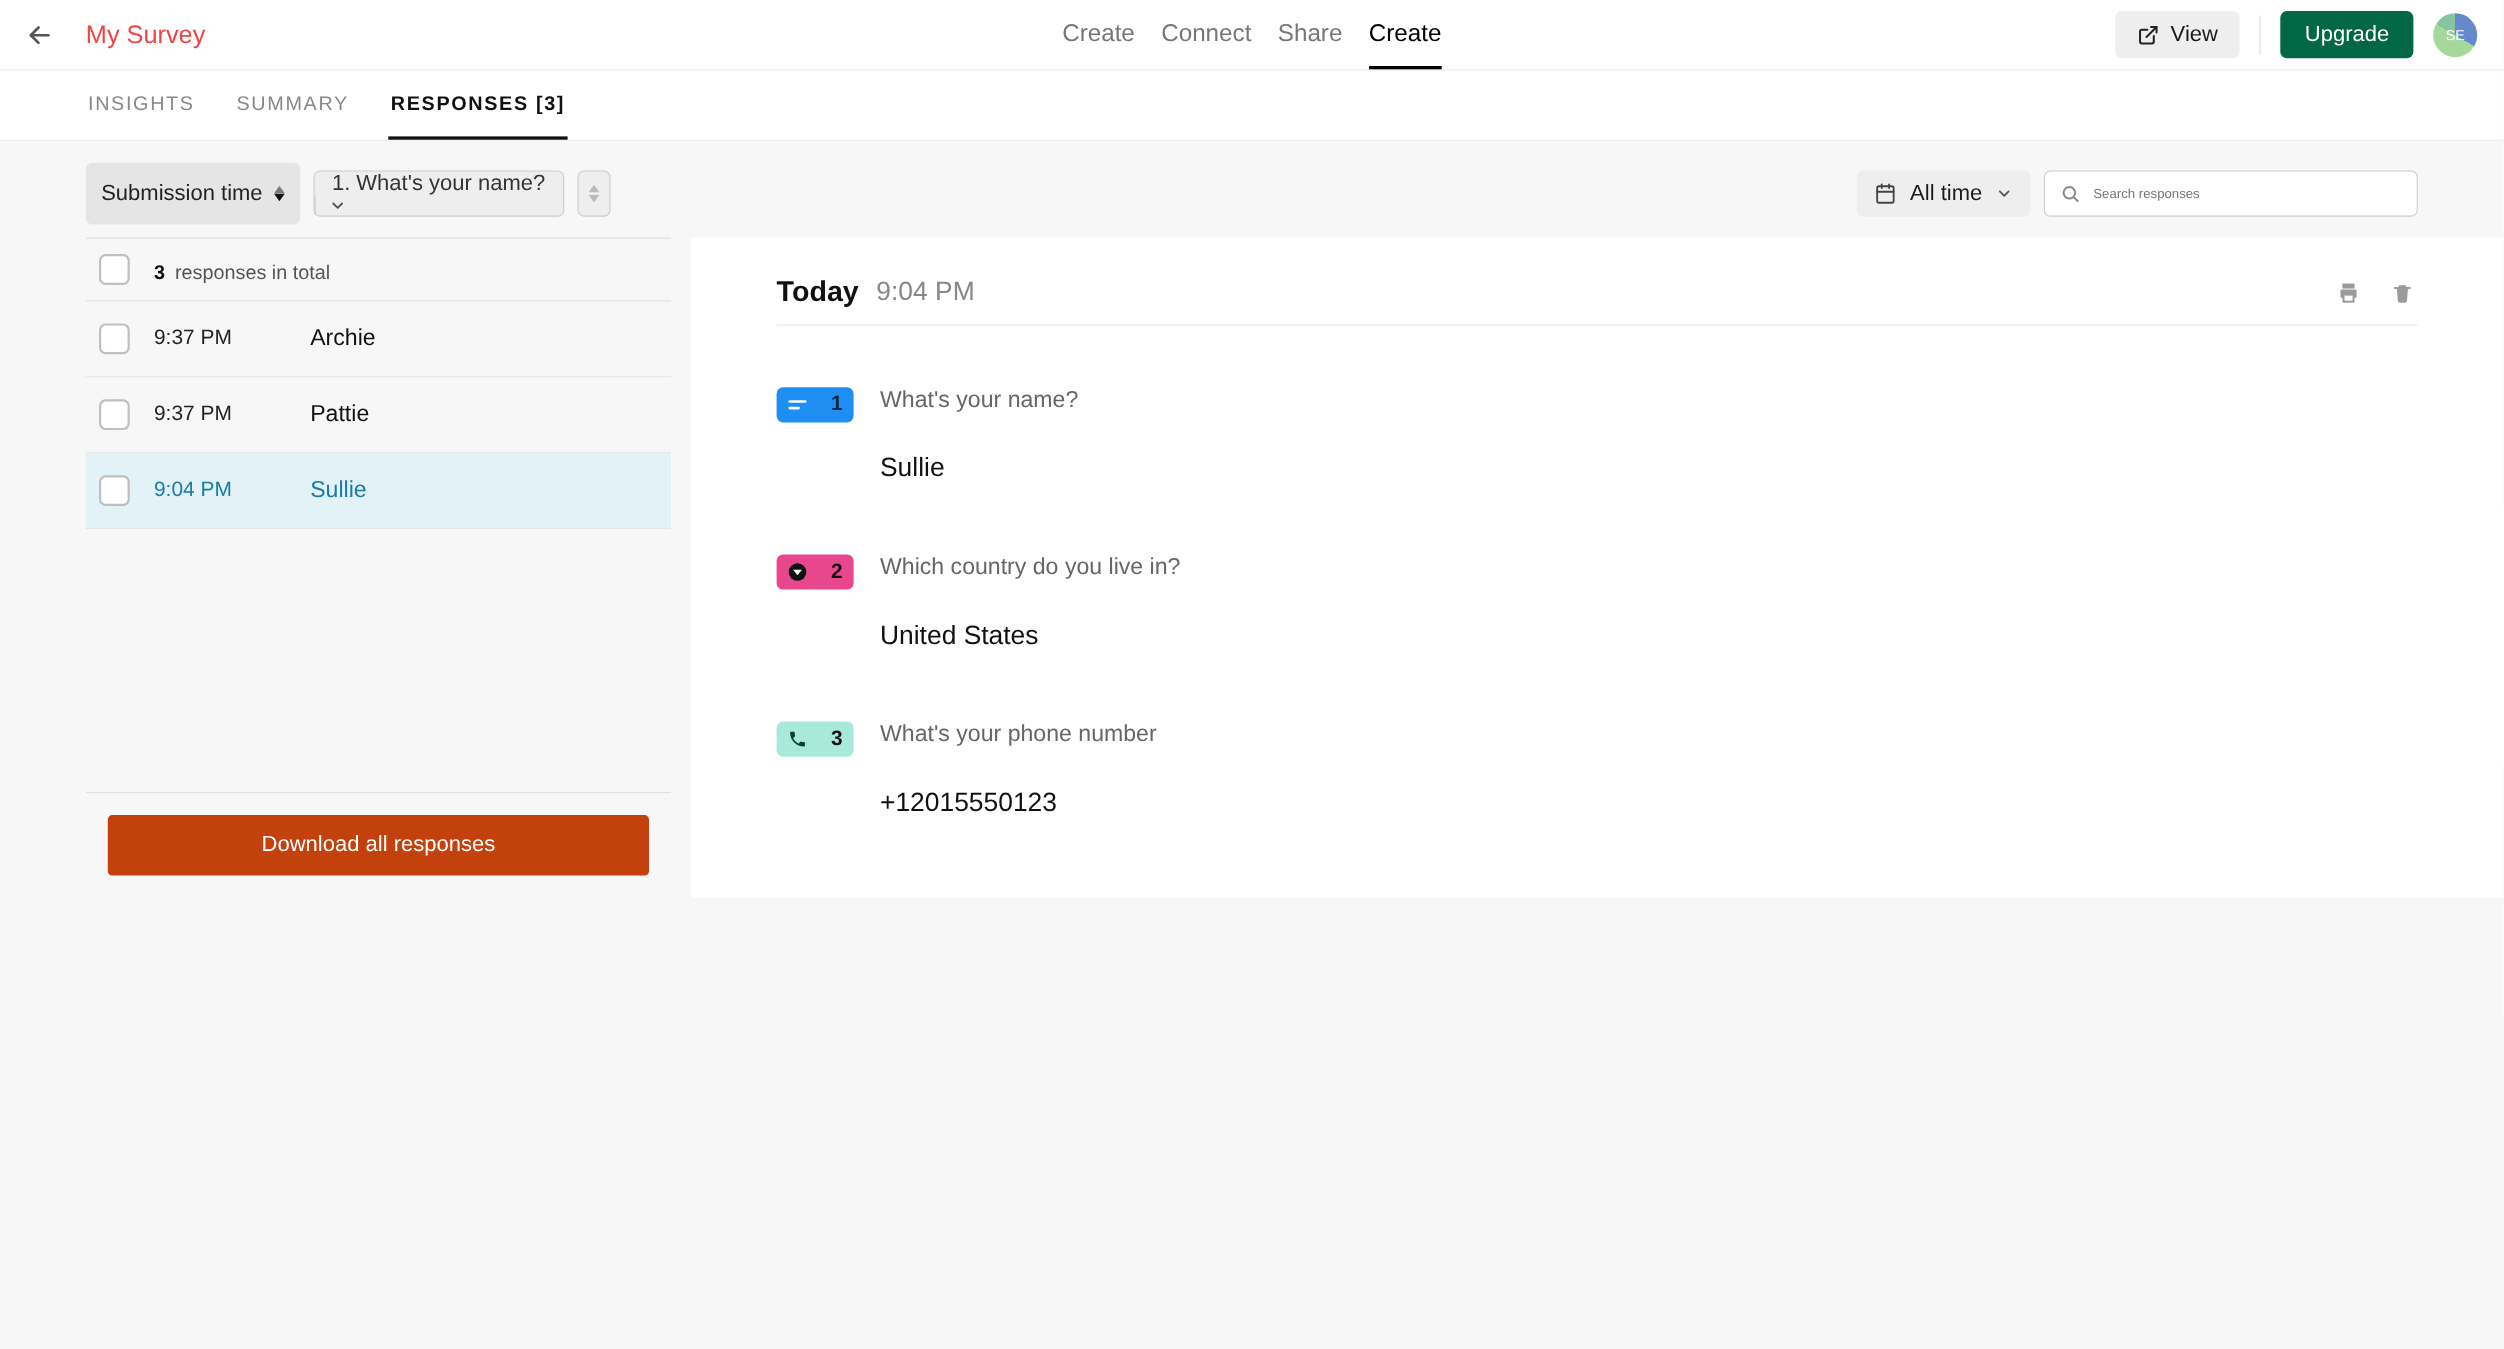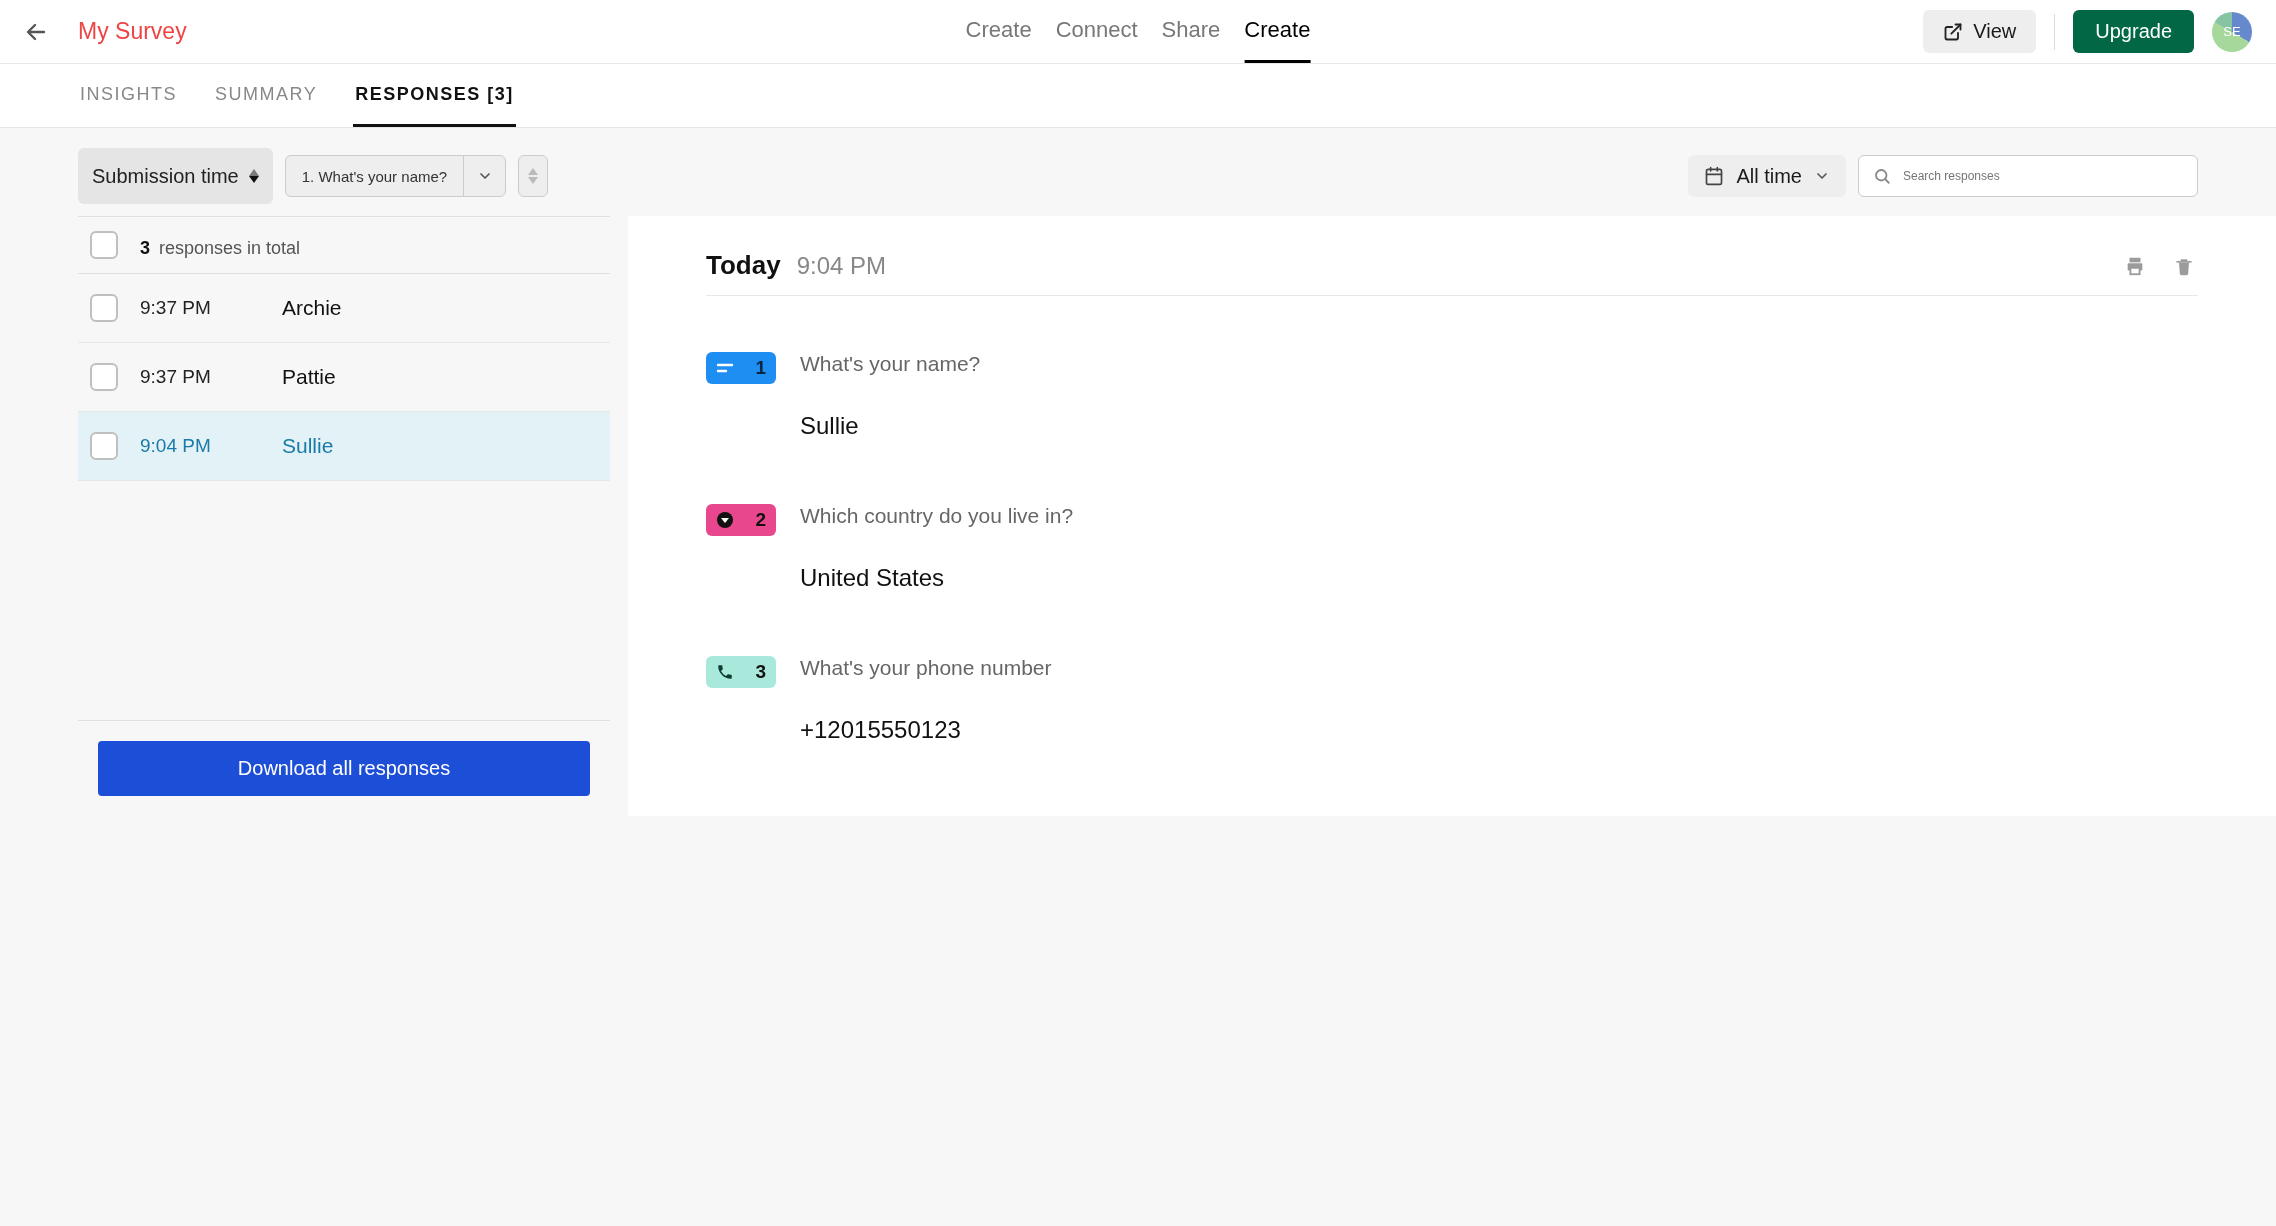--- a/index.html
+++ b/index.html
@@ -77,21 +77,21 @@
     display:flex; align-items:center; gap:12px;
     padding: 20px 78px 12px 78px;
   }
   .pill {
     background:#e5e5e5; border-radius:6px; height:56px;
     display:flex; align-items:center; padding:0 14px; gap:10px;
     cursor:pointer; font-size:20px; color:#222;
   }
   .q-select {
     background:#eeeeee; height:42px; border:1px solid #ccc; border-radius:6px;
-    display:flex; align-items:stretch; color:#333; font-size:15px;
+    display:flex; align-items:stretch; color:#333; font-size:20px;flex-direction:column;
   }
   .q-select .label { padding:0 16px; display:flex; align-items:center; }
   .q-select .arrow { border-left:1px solid #ccc; display:flex; align-items:center; justify-content:center; width:42px; }
   .tiny-sort {
     width:30px; height:42px; border-radius:6px; background:#eeeeee; border:1px solid #ccc;
     display:flex; flex-direction:column; align-items:center; justify-content:center; gap:2px;
   }
   .spacer { flex:1; }
   .date-pill {
     background:#eeeeee; border-radius:6px; height:42px;
@@ -125,21 +125,21 @@
   }
   .row .time { width:120px; font-size:19px; color:#222; }
   .row .name { font-size:21px; color:#111; }
   .row.active { background:#e2f2f6; }
   .row.active .time, .row.active .name { color:#1a7aa8; }
 
   .download-bar {
     margin-top:auto; padding:20px; border-top:1px solid #e0e0e0;
   }
   .download-btn {
-    background:#1d4ed8; color:#fff; text-align:center;
+    background:#c2410c; color:#fff; text-align:center;
     border-radius:4px; padding:16px 10px; font-size:20px; cursor:pointer;
   }
 
   .right-col {
     flex:1; background:#fff; padding:34px 78px 40px 78px; min-height:600px;
   }
   .detail-header {
     display:flex; align-items:center; border-bottom:1px solid #e7e7e7;
     padding-bottom:14px;
   }

